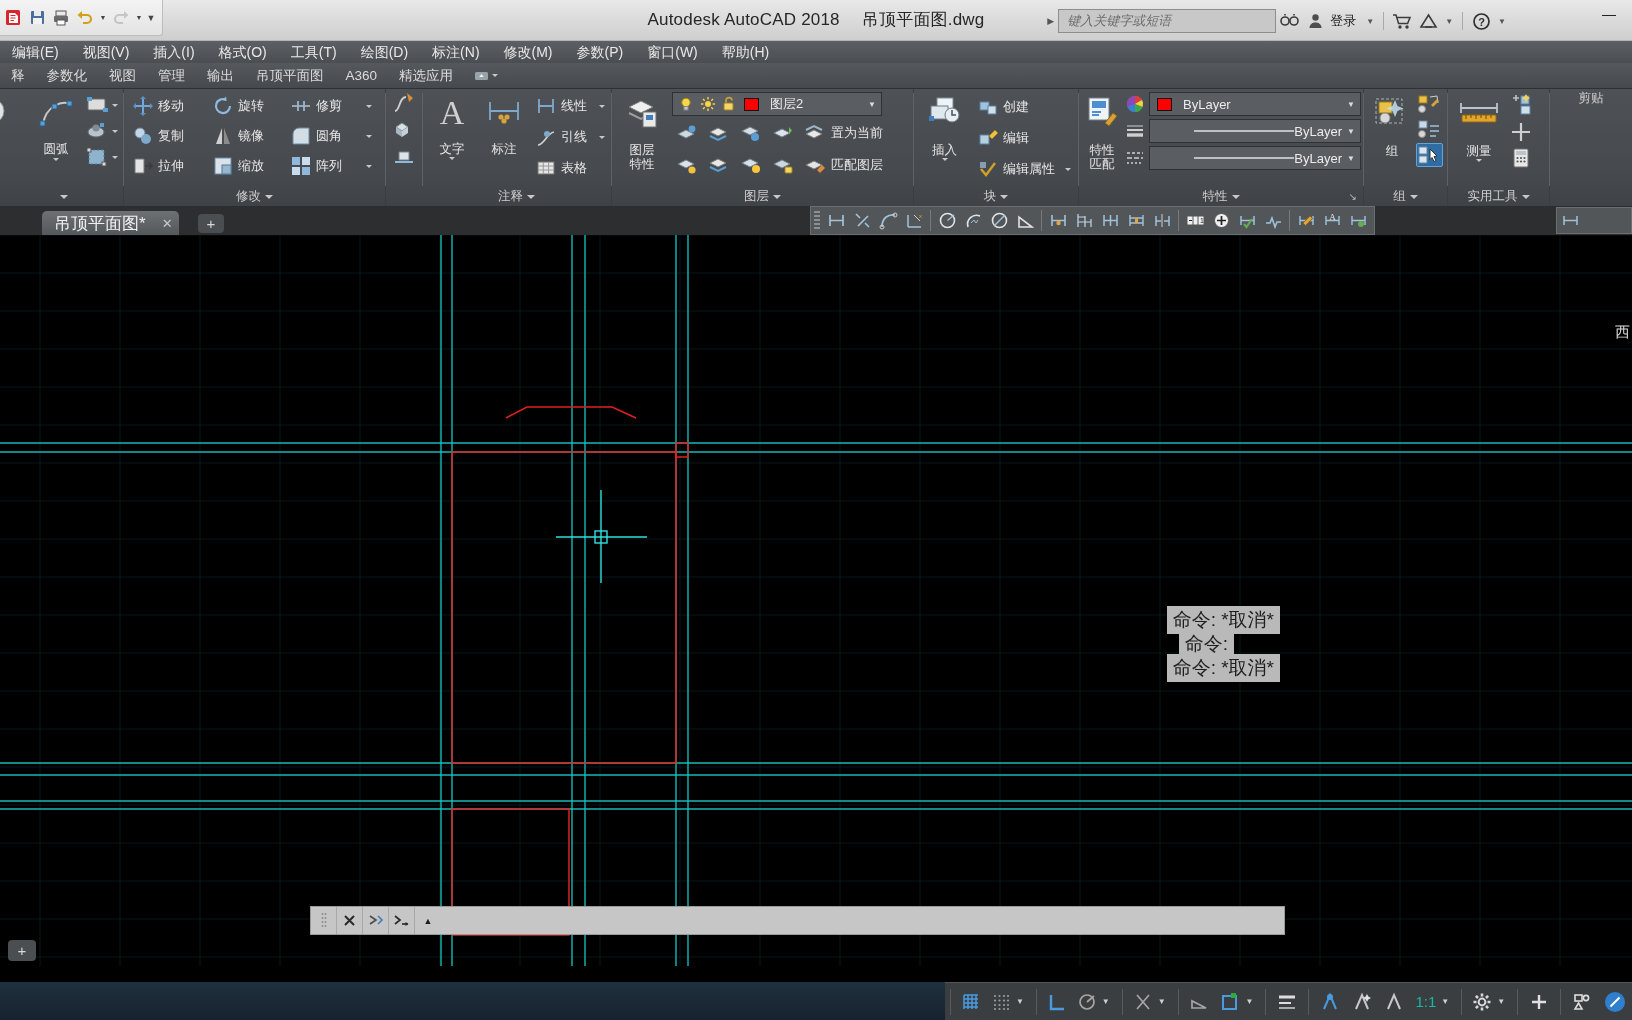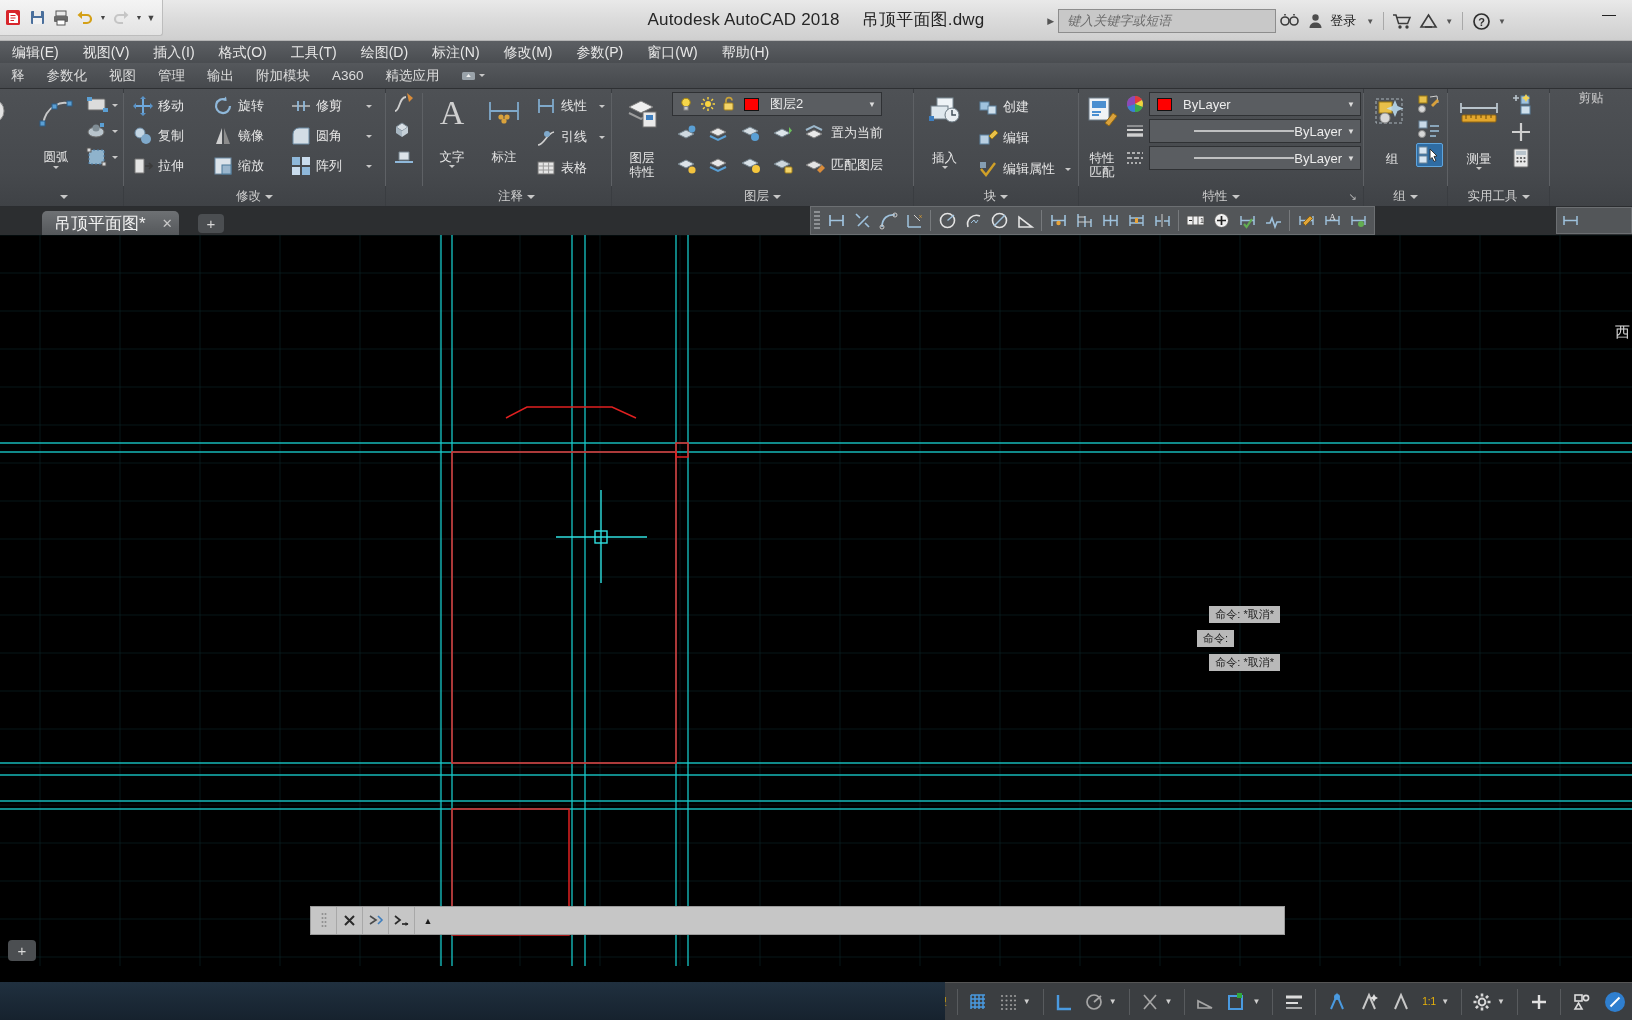--- a/index.html
+++ b/index.html
@@ -98,21 +98,21 @@
     gap: 4px; font-size: 12.5px; color: #cfcfcf;
   }
   .tri-down { width:0;height:0;border-left:4px solid transparent;border-right:4px solid transparent;
               border-top:4px solid #c8c8c8; }
   .tri-down.sm { border-left-width:3px;border-right-width:3px;border-top-width:3.5px; }
 
   .big-btn {
     width: 56px; display: flex; flex-direction: column; align-items: center;
     padding-top: 3px; cursor: default;
   }
-  .big-btn .lbl { font-size: 12.5px; color: #e6e6e6; text-align: center; line-height: 14px; margin-top: 20px; }
+  .big-btn .lbl { font-size: 12.5px; color: #e6e6e6; text-align: center; line-height: 14px; margin-top: 12px; }
 
   .row-btn { display: flex; align-items: center; gap: 4px; height: 30px; padding: 0 4px;
              cursor: default; white-space: nowrap; }
   .row-btn .lbl { font-size: 13px; color: #e6e6e6; }
 
   .icn { display: inline-flex; align-items: center; justify-content: center; flex: none; }
 
   
   .combo {
     height: 21px; background: #5a5d61; border: 1px solid #2f3134;
@@ -164,21 +164,21 @@
   .canvas {
     position: absolute; top: 235px; left: 0; width: 1632px; height: 731px;
     background: #000; overflow: hidden;
   }
   .canvas svg { display: block; }
   .side-label {
     position: absolute; right: 2px; top: 88px; font-size: 15px; color: #d8d8d8;
   }
   .balloon {
     position: absolute; background: #b9b9b9; color: #1e1e1e;
-    font-size: 11px; padding: 1px 6px; white-space: nowrap;
+    font-size: 19px; padding: 1px 6px; white-space: nowrap;
     font-family: "Liberation Sans", sans-serif;
     margin-left: 8px;
   }
 
   
   .cmdline {
     position: absolute; left: 310px; top: 906px; width: 975px; height: 29px;
     background: #c6c6c6; border: 1px solid #9b9b9b;
     display: flex; align-items: center;
   }
@@ -198,21 +198,21 @@
 
   
   .statusbar {
     position: absolute; left: 0; bottom: 0; width: 1632px; height: 38px;
     background: #3b3e41; display: flex; align-items: center;
     border-top: 1px solid #555;
   }
   .sb-dark { width: 945px; height: 38px; background: #2f3234; }
   .sb-sep { width: 1px; height: 26px; background: #585b5e; margin: 0 5px; }
   .sb-item { height: 30px; display: flex; align-items: center; padding: 0 5px; gap: 3px; }
-  .sb-txt { font-size: 10px; color: #eab308; white-space: nowrap; }
+  .sb-txt { font-size: 15px; color: #14b8a6; white-space: nowrap; }
   .sb-caret { font-size: 8px; color: #cfcfcf; padding: 0 2px; }
   .taskstrip {
     position: absolute; left: 0; bottom: 0; width: 945px; height: 38px;
     background: linear-gradient(to bottom, #20303f, #16222e);
   }
 </style>
 </head>
 <body>
 
 <div id="app">
@@ -324,21 +324,21 @@
     <div class="menu-item">窗口(W)</div>
     <div class="menu-item">帮助(H)</div>
   </div>
 
   <div class="ribbon-tabs">
     <div class="rt">释</div>
     <div class="rt">参数化</div>
     <div class="rt">视图</div>
     <div class="rt">管理</div>
     <div class="rt">输出</div>
-    <div class="rt">附加模块</div>
+    <div class="rt">吊顶平面图</div>
     <div class="rt">A360</div>
     <div class="rt">精选应用</div>
     <div class="rt rt-icon">
       <svg width="15" height="12" viewBox="0 0 15 12">
           <rect x="1" y="2" width="13" height="8" rx="1.5" fill="#9aa3aa"></rect>
           <path d="M7.5 4l2.3 3H5.2z" fill="#f2f2f2"></path>
         </svg>
       <span class="tri-down sm"></span>
     </div>
   </div>

